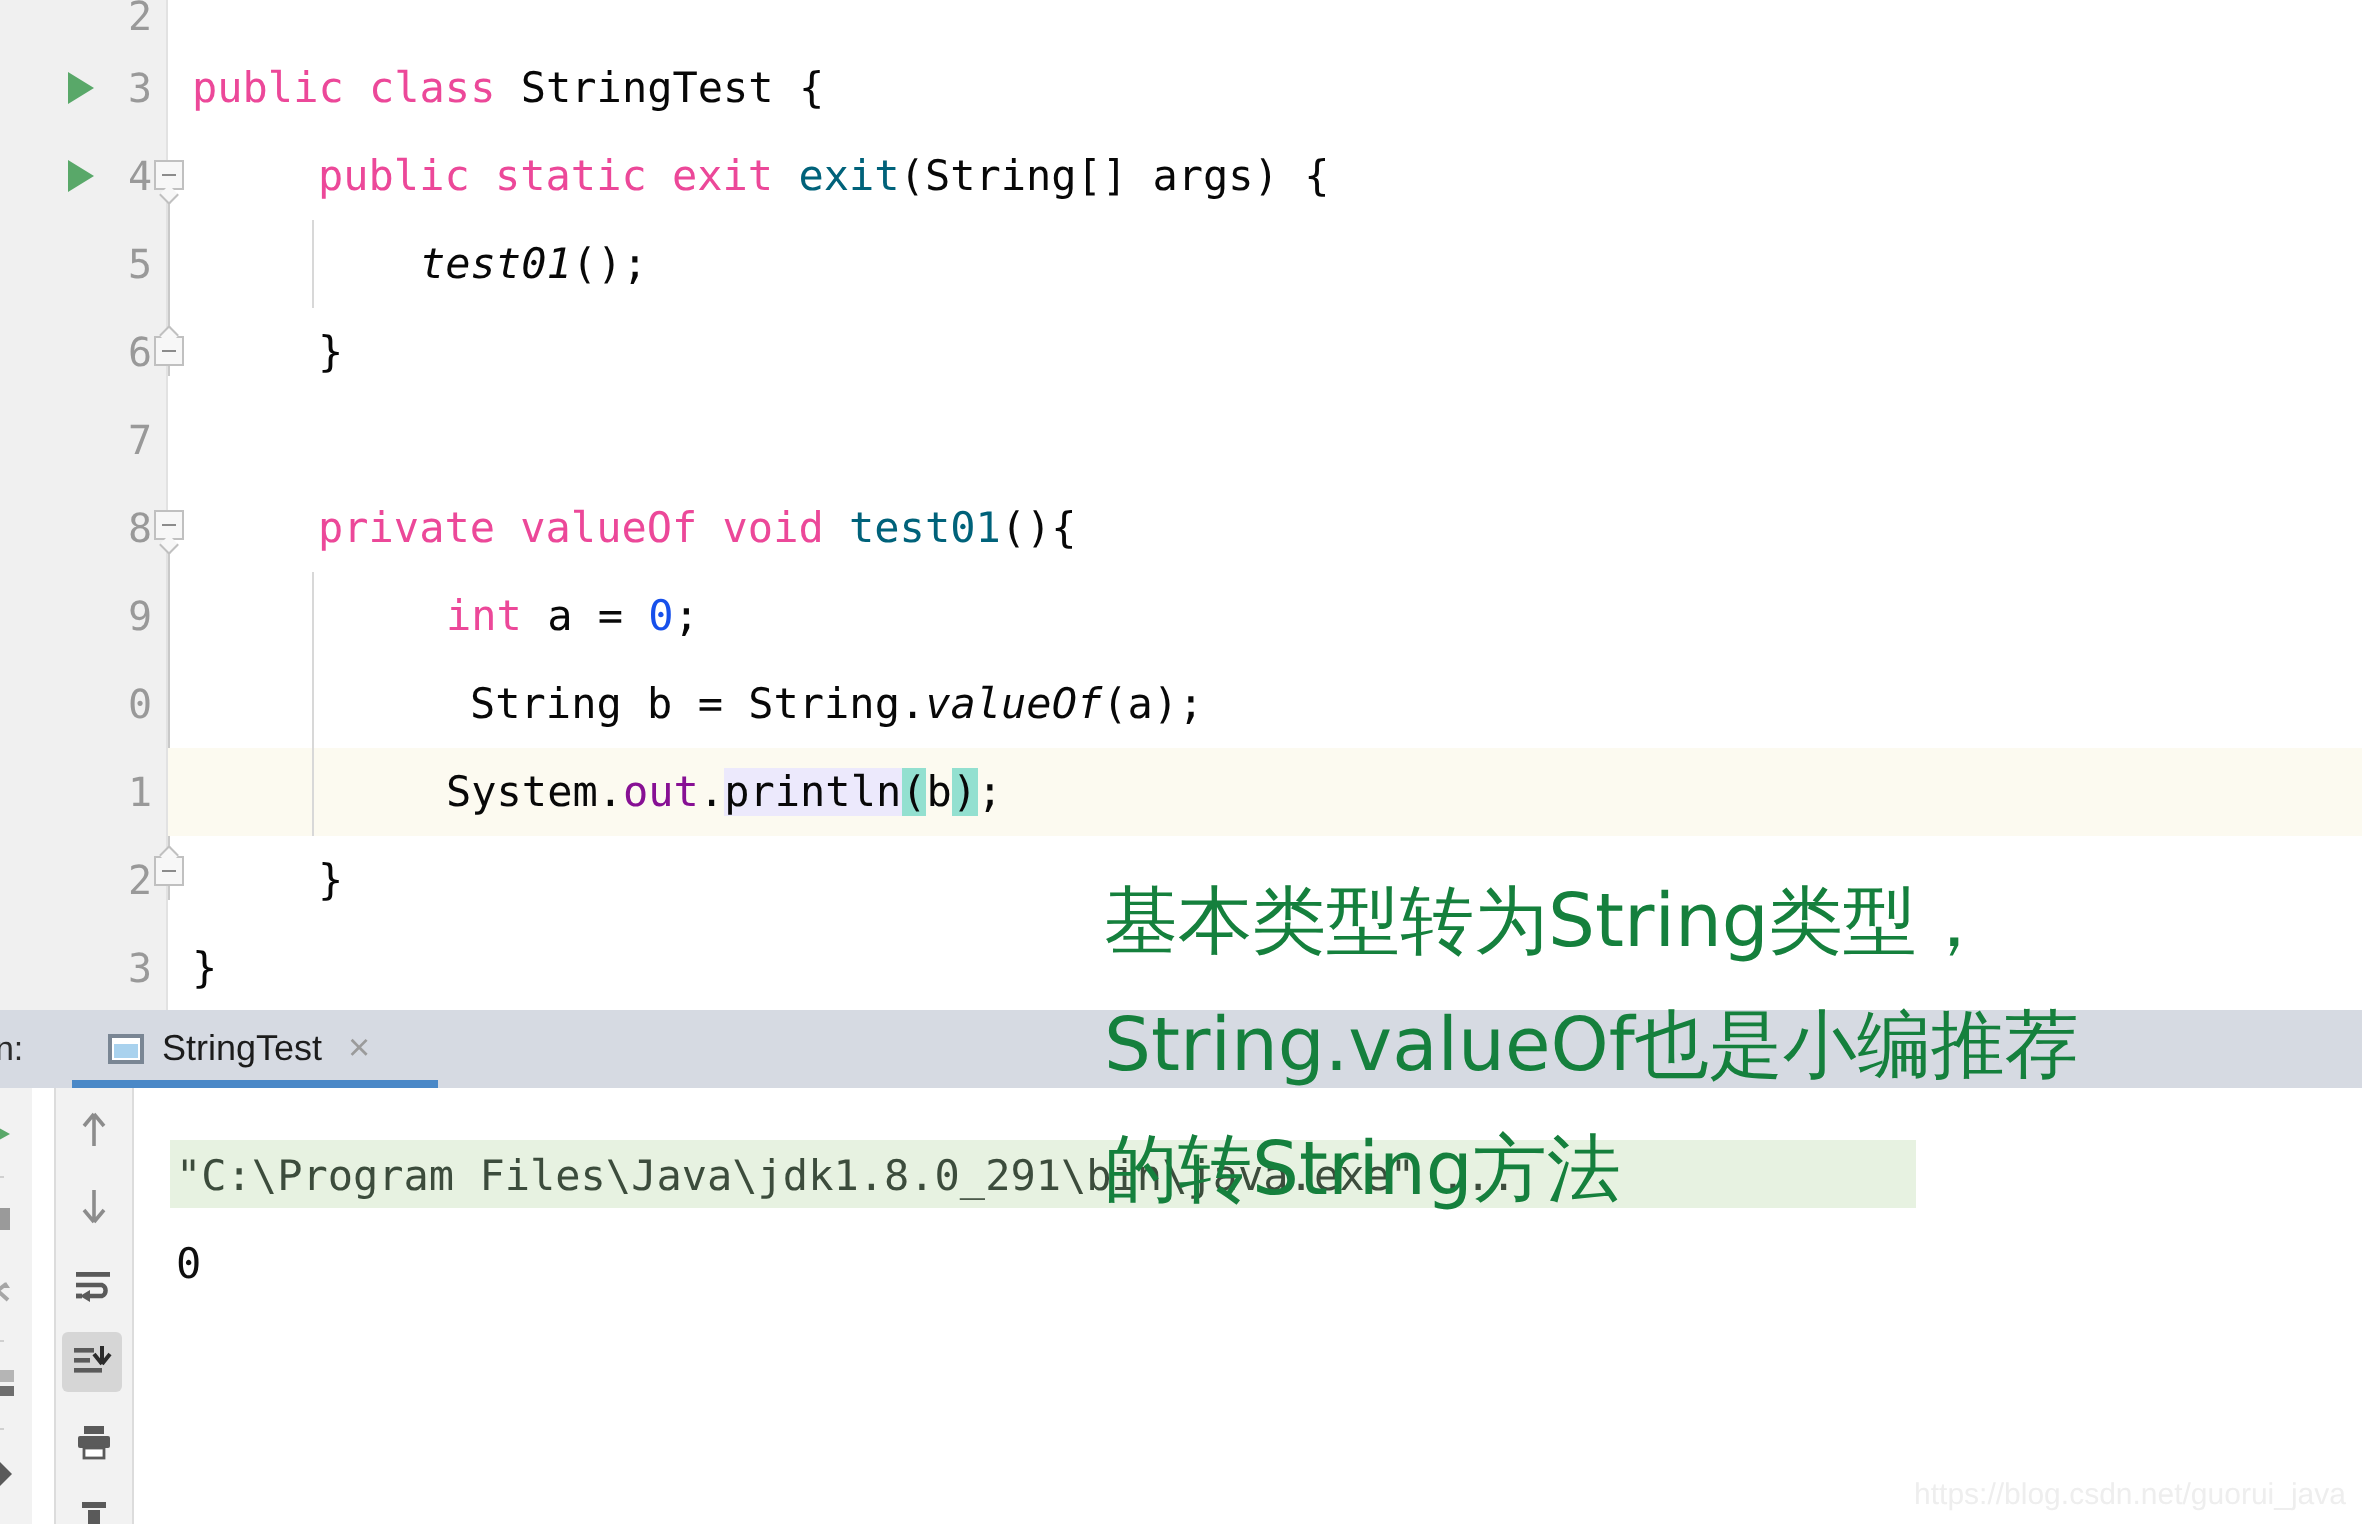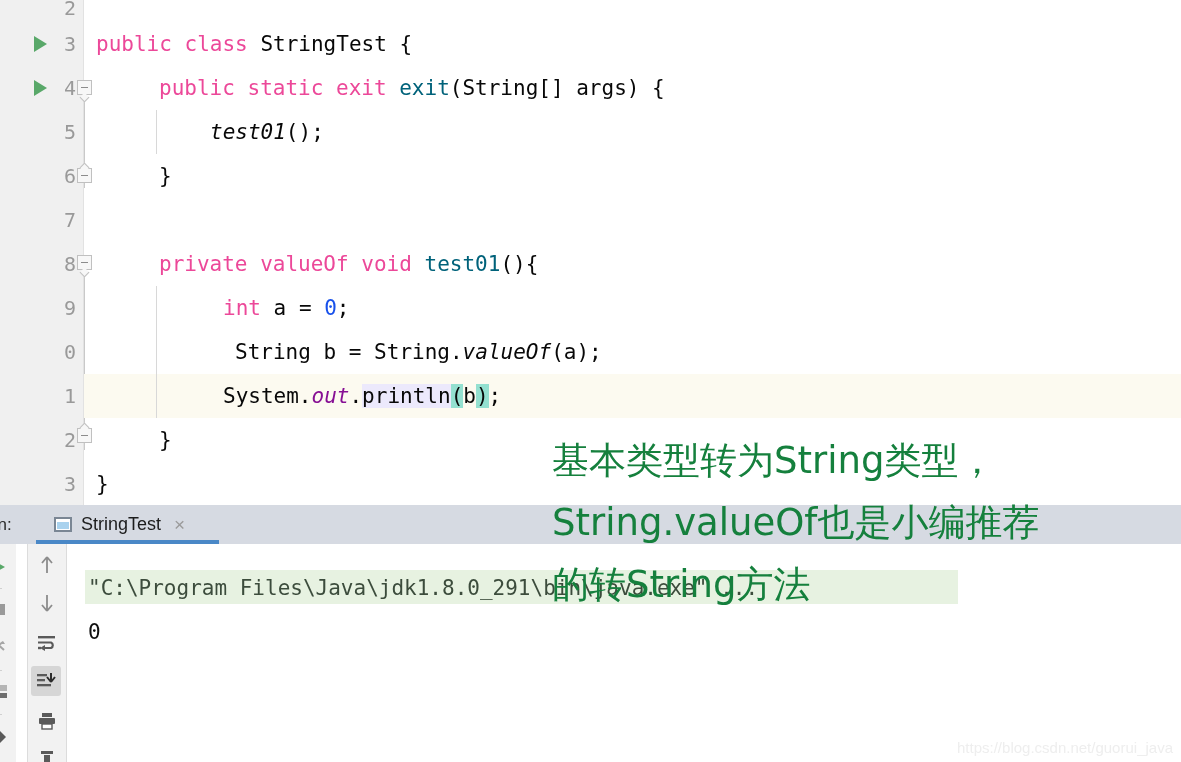--- a/index.html
+++ b/index.html
@@ -58,21 +58,21 @@
     font-family: "DejaVu Sans Mono", monospace;
     font-size: 21px;
     color: #080808;
     white-space: pre;
     line-height: 44px;
   }
   .kw  { color: #ec4899; text-align: right; }
   .num { color: #1750eb; }
   .mth { color: #00627a; }
   .stat{ font-style: italic; color: #080808; }
-  .fieldst { font-style: italic; color: #871094; text-align: right; }
+  .fieldst { color: #871094; text-align: right; }
   .ident-hl { background: #ece9fc; }
   .brace-hl { background: #93e0d0; }
 
   
   .run-arrow {
     position: absolute;
     left: 34px;
     width: 0; height: 0;
     border-left: 13px solid #59a869;
     border-top: 8px solid transparent;

